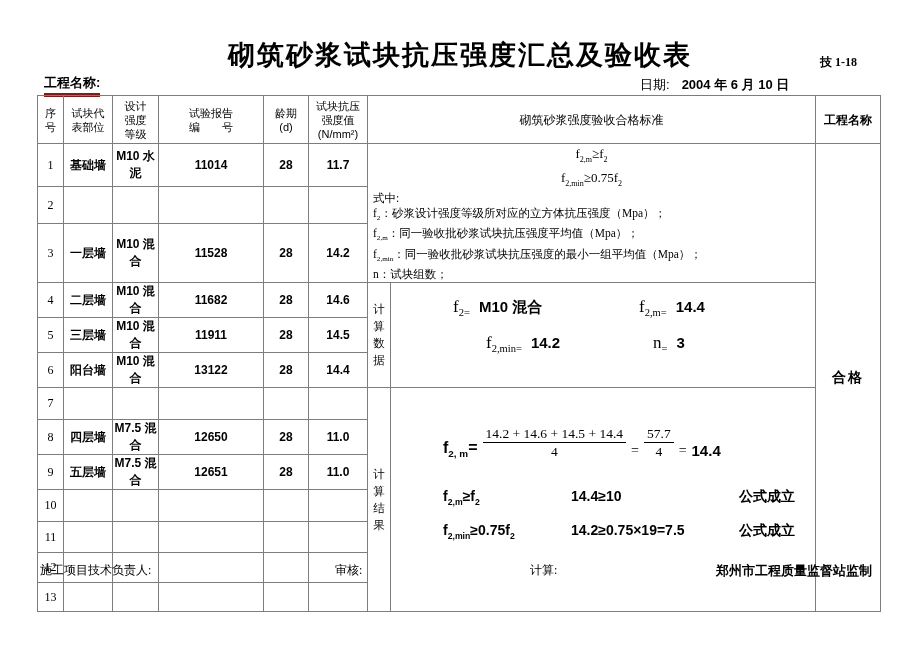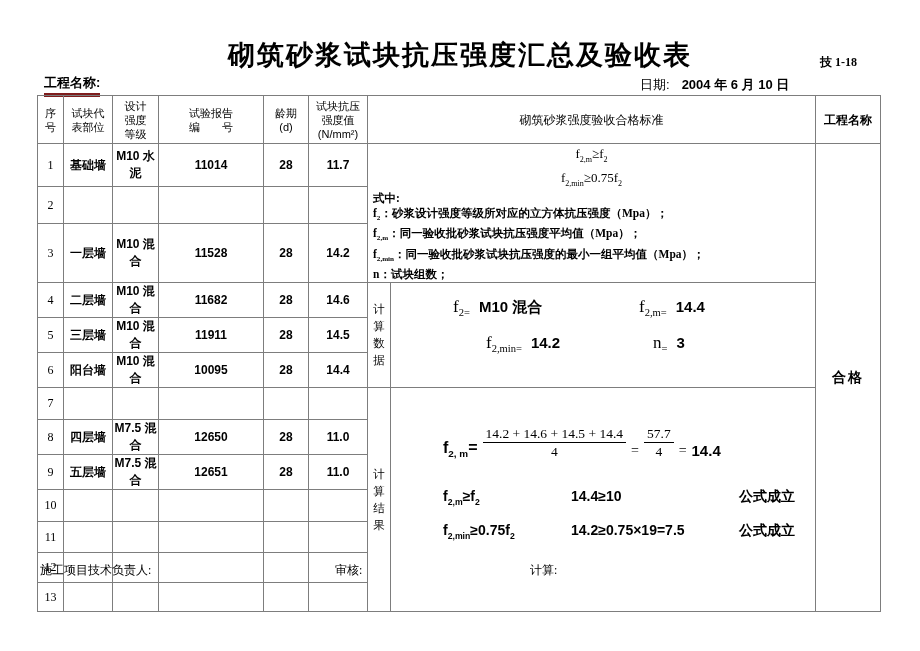--- a/index.html
+++ b/index.html
@@ -40,21 +40,21 @@
   td.dcell { font-size:12px; font-weight:bold; }
 
   
   td.crit1 { vertical-align:top; text-align:left; }
   .cf {
     text-align:center; font-family:"Liberation Serif","DejaVu Serif",serif;
     font-size:13px; line-height:16px; padding-top:2px;
   }
   .cw, .cn {
     font-family:"Liberation Serif","DejaVu Serif",serif;
-    font-size:11.5px; line-height:15px; padding-left:5px; text-align:left;font-weight:bold;
+    font-size:11.5px; line-height:15px; padding-left:5px; text-align:left;
   }
   sub { font-size:0.62em; }
 
   
   td.vlabel { font-size:11.5px; line-height:17px; white-space:pre-line; }
 
   
   td.calc-c { position:relative; text-align:left; vertical-align:top; }
   .abs { position:absolute; white-space:nowrap; }
   .flabel {
@@ -182,21 +182,21 @@
     <td class="dcell">三层墙</td>
     <td class="dcell">M10 混合</td>
     <td class="dcell">11911</td>
     <td class="dcell">28</td>
     <td class="dcell">14.5</td>
   </tr>
   <tr style="height:32px">
     <td class="seq">6</td>
     <td class="dcell">阳台墙</td>
     <td class="dcell">M10 混合</td>
-    <td class="dcell">10095</td>
+    <td class="dcell">13122</td>
     <td class="dcell">28</td>
     <td class="dcell">14.4</td>
   </tr>
 
   <tr style="height:32px">
     <td class="seq">7</td>
     <td class="dcell"></td>
     <td class="dcell"></td>
     <td class="dcell"></td>
     <td class="dcell"></td>
@@ -276,13 +276,14 @@
     <td class="dcell"></td>
     <td class="dcell"></td>
   </tr>
 </tbody>
   </table>
 
 <div class="footer">
   <span class="f-item" style="left:3px">施工项目技术负责人:</span>
   <span class="f-item" style="left:298px">审核:</span>
   <span class="f-item" style="left:493px">计算:</span>
+  <span class="f-maker">郑州市工程质量监督站监制</span>
 </div>
 
 </body></html>

